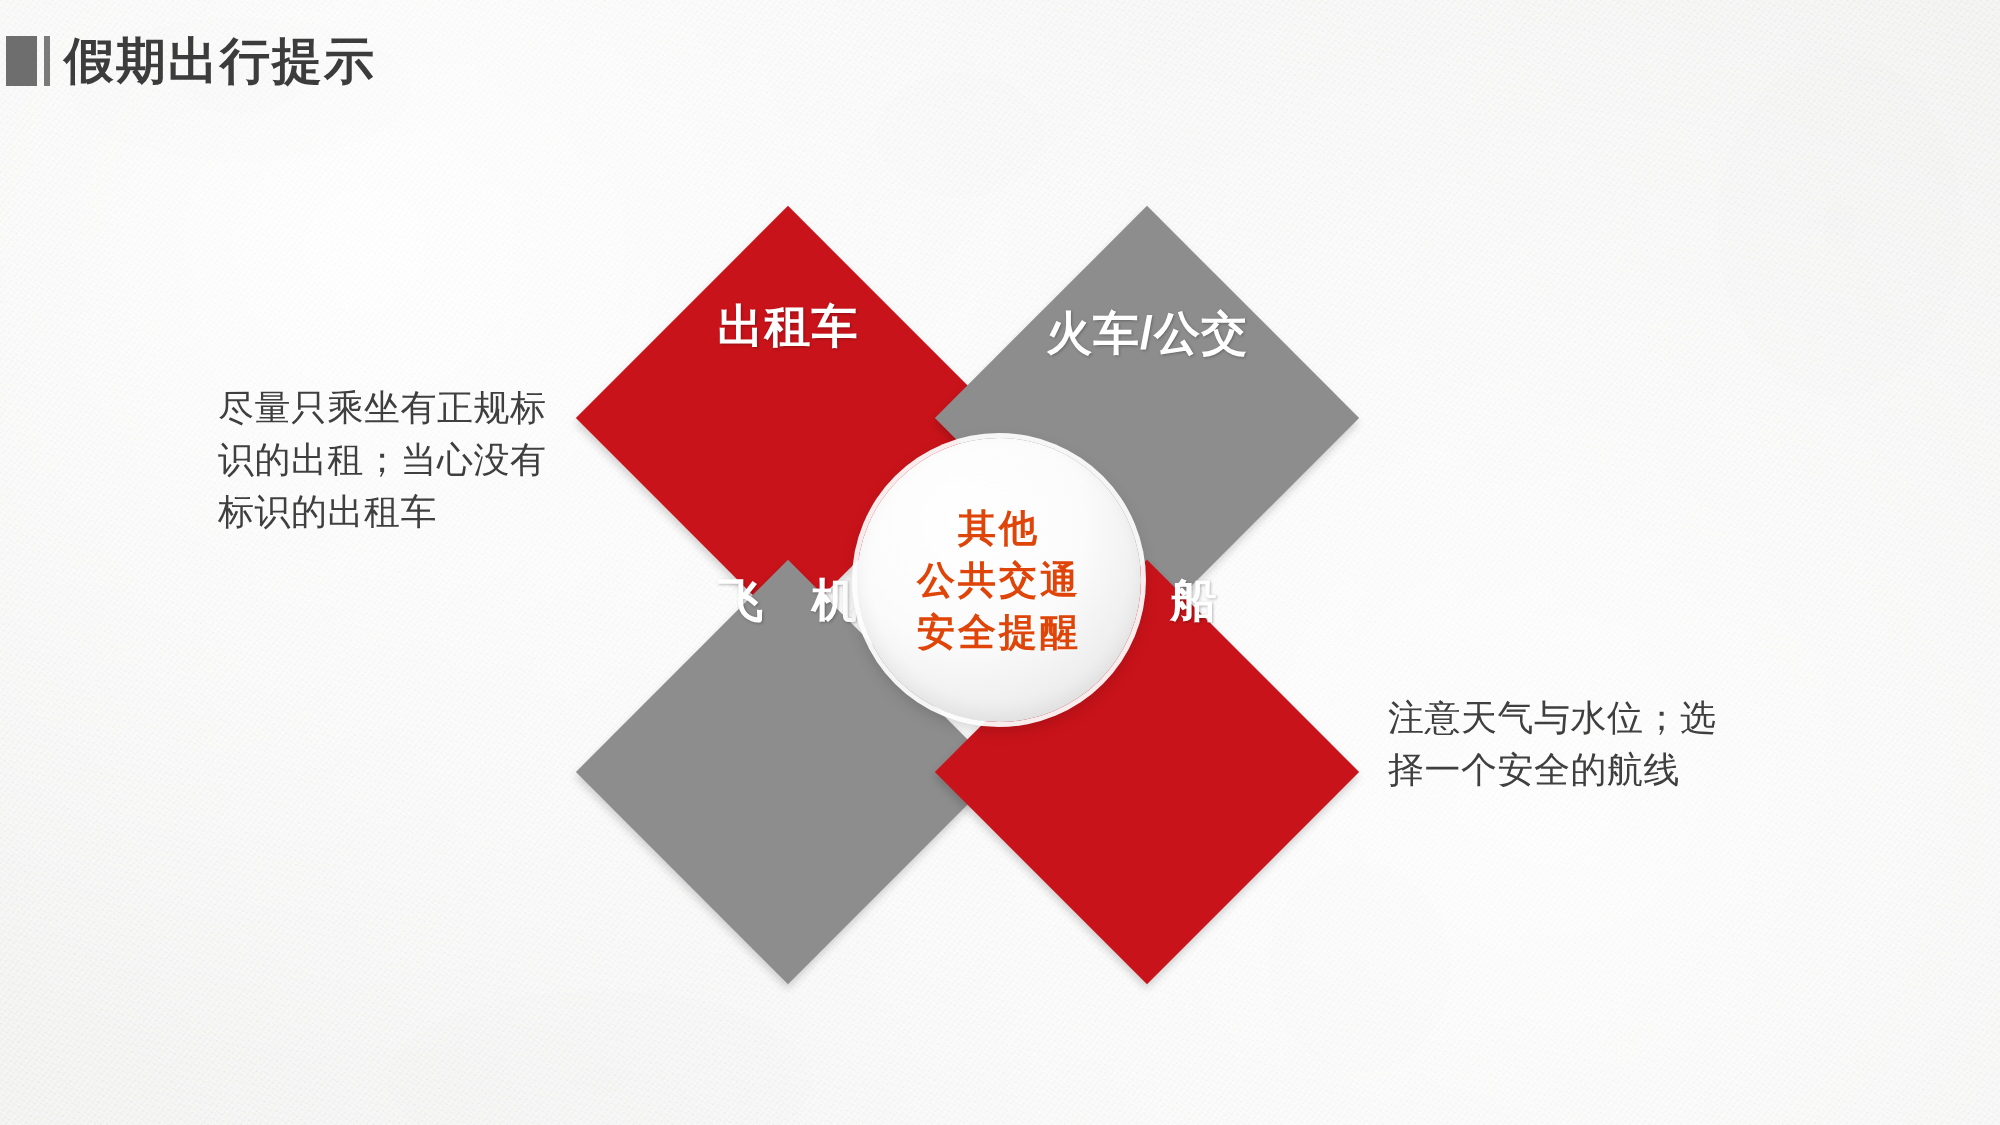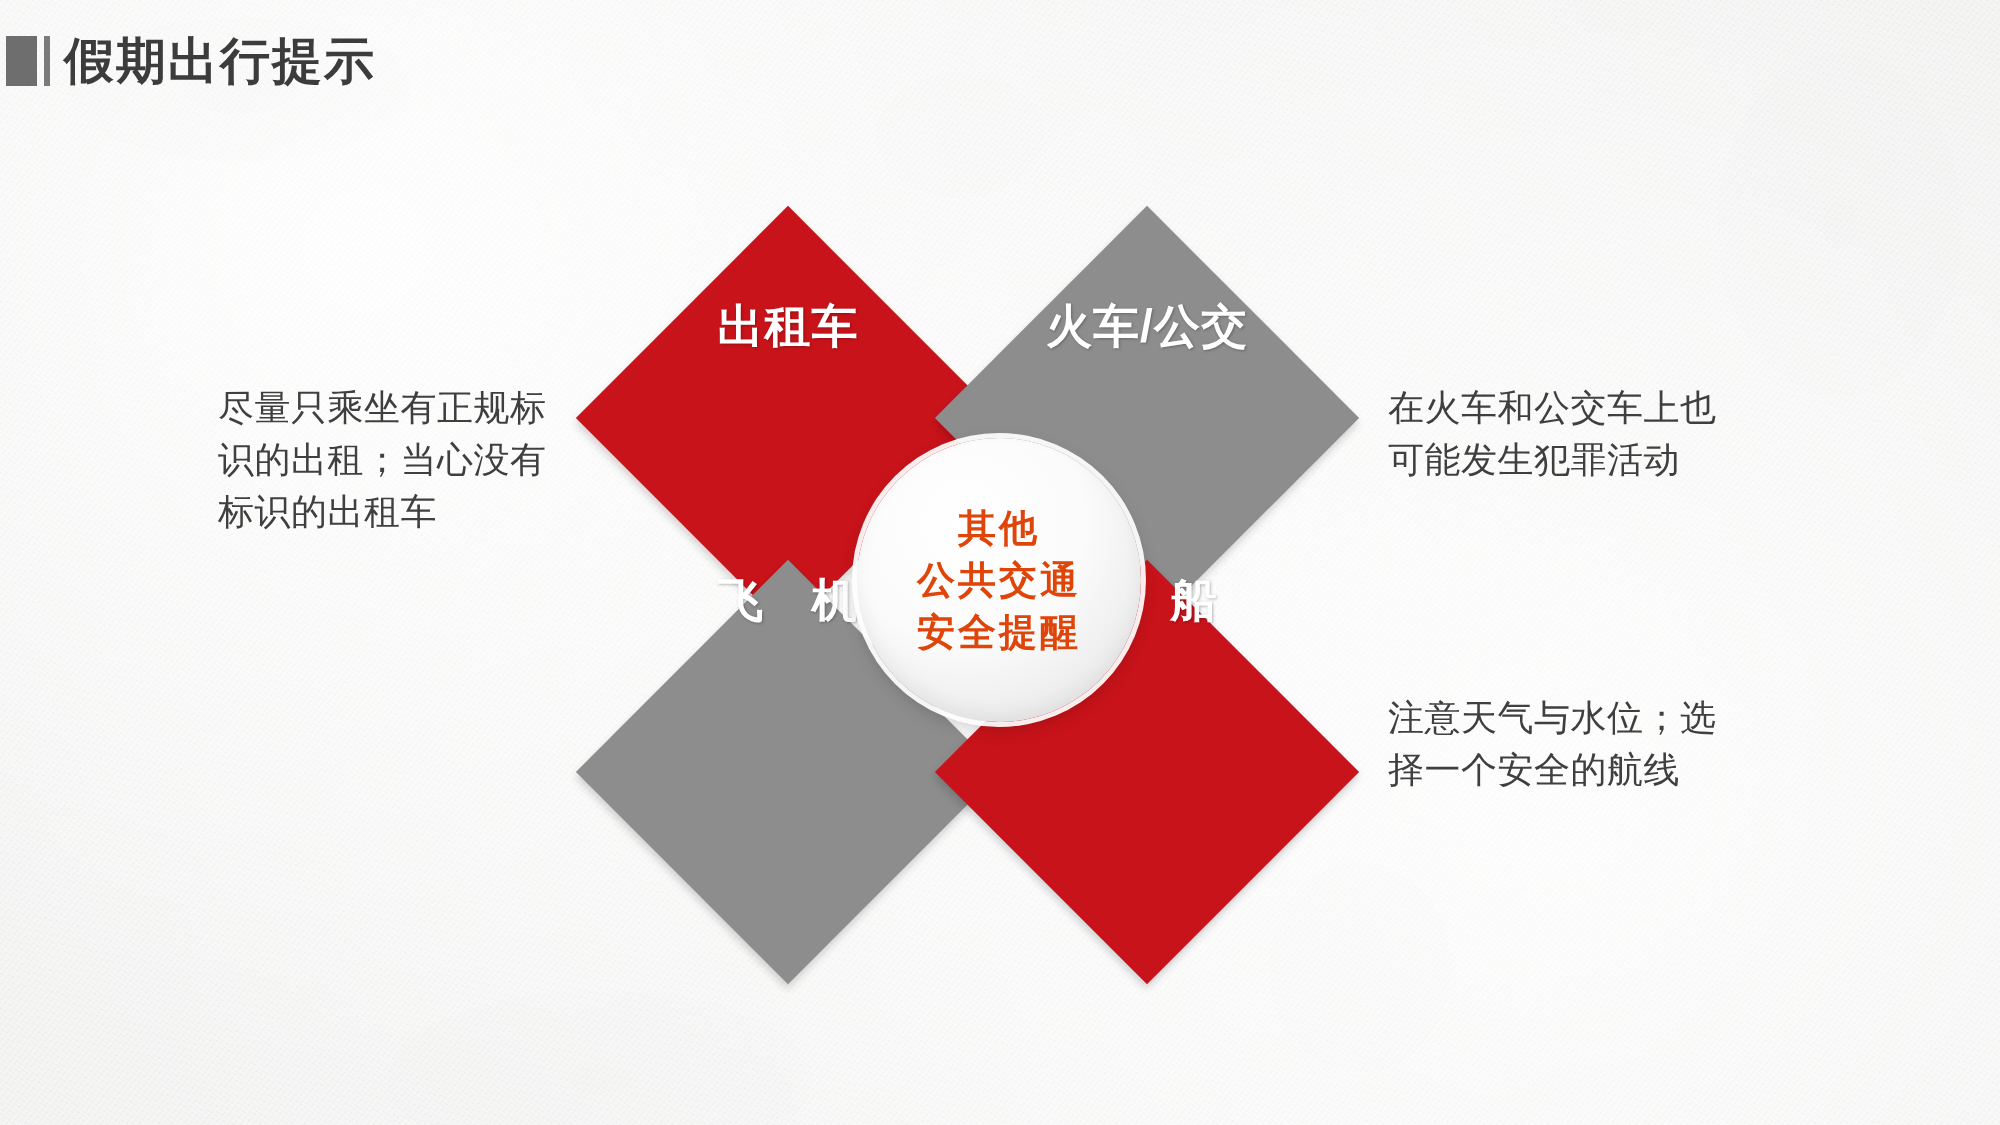--- a/index.html
+++ b/index.html
@@ -117,21 +117,21 @@
     pointer-events: none;
   }
 
   
   #node-taxi     { left: 638px;  top: 268px; }
   #node-train    { left: 997px;  top: 268px; }
   #node-plane    { left: 638px;  top: 622px; }
   #node-ship     { left: 997px;  top: 622px; }
 
   #label-taxi    { left: 588px;  top: 296px; }
-  #label-train   { left: 947px;  top: 296px; }
+  #label-train   { left: 947px;  top: 303px; }
   #label-plane   { left: 588px;  top: 570px; }
   #label-ship    { left: 947px;  top: 570px; }
 
   #center-circle {
     position: absolute;
     left: 857px;
     top: 438px;
     width: 284px;
     height: 284px;
     border-radius: 50%;
@@ -198,19 +198,17 @@
 
     <div id="center-circle">
       <div class="center-line">其他</div>
       <div class="center-line">公共交通</div>
       <div class="center-line">安全提醒</div>
     </div>
 
     <div class="caption" id="caption-taxi">尽量只乘坐有正规标
 识的出租；当心没有
 标识的出租车</div>
-    <div class="caption" id="caption-train">在火车和公交车上也
-可能发生犯罪活动</div>
     <div class="caption" id="caption-ship">注意天气与水位；选
 择一个安全的航线</div>
 
   </div>
 </div>
 
 </body></html>

